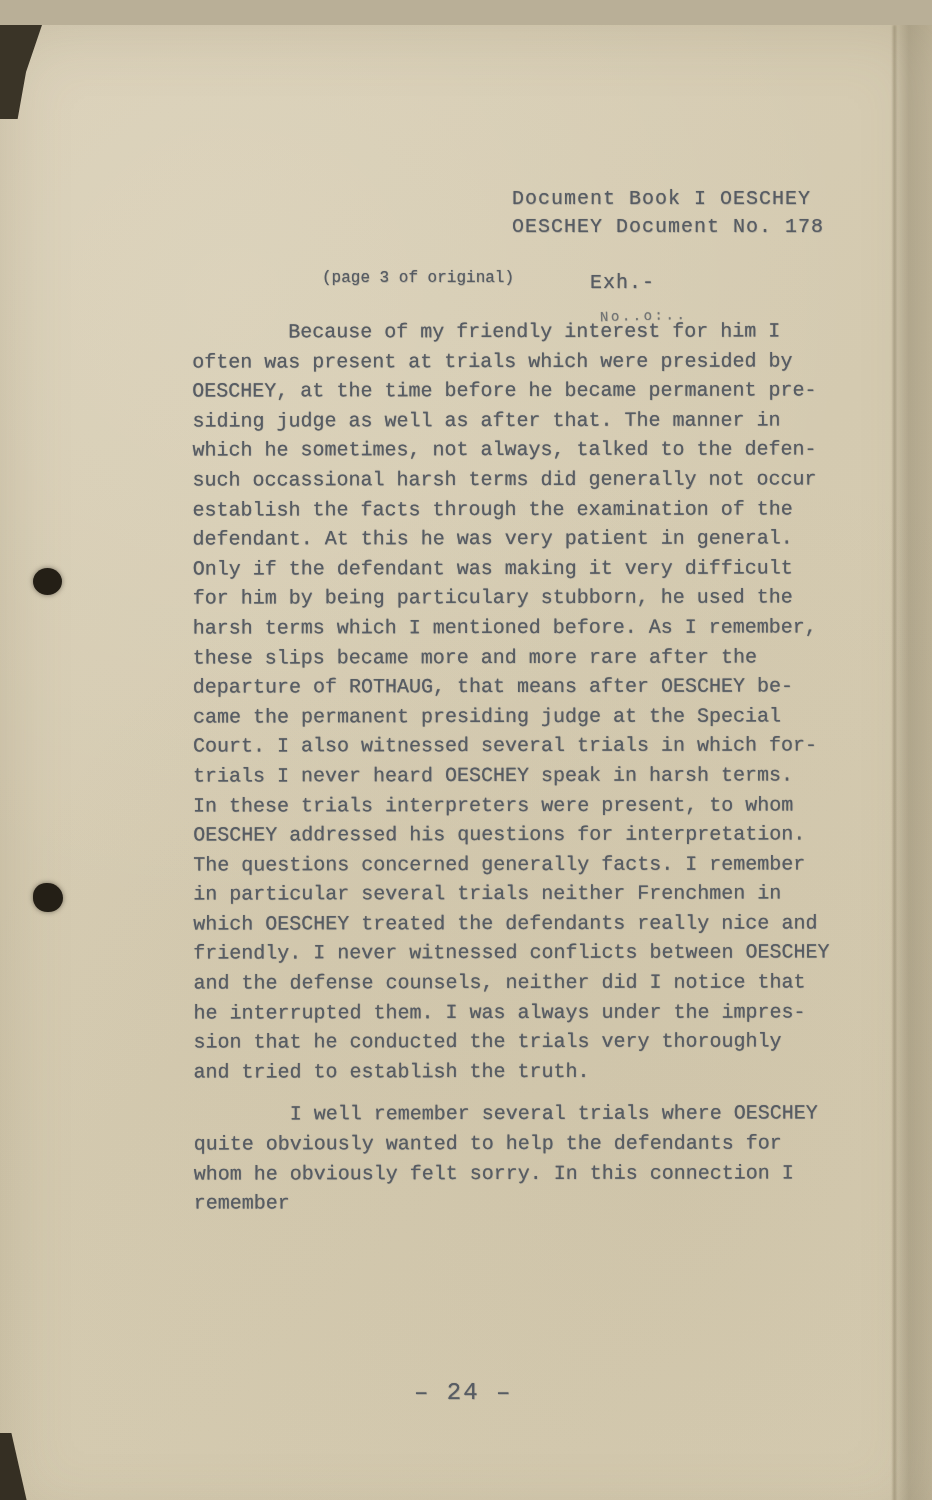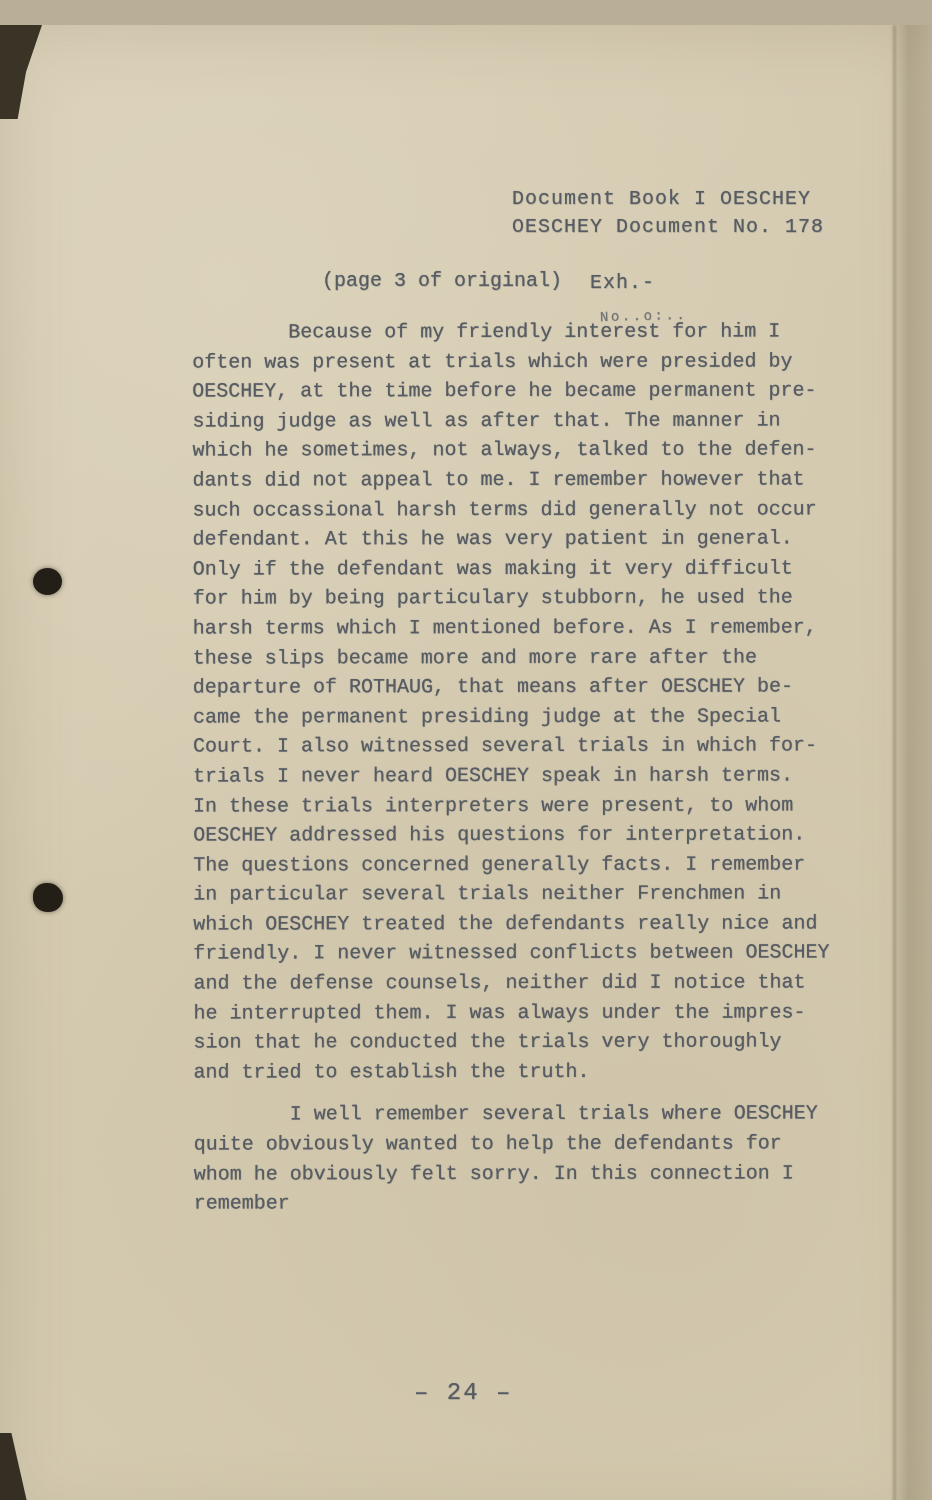--- a/index.html
+++ b/index.html
@@ -43,21 +43,21 @@
     font-size: 14px;
     letter-spacing: 2.5px;
     opacity: 0.78;
     transform: translateY(4px) rotate(-1.5deg);
     margin-left: 10px;
   }
   .page-note {
     position: absolute;
     left: 322px;
     top: 244px;
-    font-size: 20px;
+    font-size: 16px;
   }
   .body-text {
     position: absolute;
     left: 193px;
     top: 292px;
     font-size: 20px;
     line-height: 29.6px;
     transform: rotate(-0.1deg);
   }
   .para-2 { margin-top: 13px; }
@@ -133,22 +133,22 @@
 
   <div class="typed page-note line">(page 3 of original)</div>
 
   <div class="typed body-text">
     <div class="paragraph">
         <div class="line">        Because of my friendly interest for him I</div>
         <div class="line">often was present at trials which were presided by</div>
         <div class="line">OESCHEY, at the time before he became permanent pre-</div>
         <div class="line">siding judge as well as after that. The manner in</div>
         <div class="line">which he sometimes, not always, talked to the defen-</div>
-        <div class="line">dants did not appeal to me. I remember however that</div>
         <div class="line">such occassional harsh terms did generally not occur</div>
+        <div class="line">establish the facts through the examination of the</div>
         <div class="line">defendant. At this he was very patient in general.</div>
         <div class="line">Only if the defendant was making it very difficult</div>
         <div class="line">for him by being particulary stubborn, he used the</div>
         <div class="line">harsh terms which I mentioned before. As I remember,</div>
         <div class="line">these slips became more and more rare after the</div>
         <div class="line">departure of ROTHAUG, that means after OESCHEY be-</div>
         <div class="line">came the permanent presiding judge at the Special</div>
         <div class="line">Court. I also witnessed several trials in which for-</div>
         <div class="line">trials I never heard OESCHEY speak in harsh terms.</div>
         <div class="line">In these trials interpreters were present, to whom</div>

